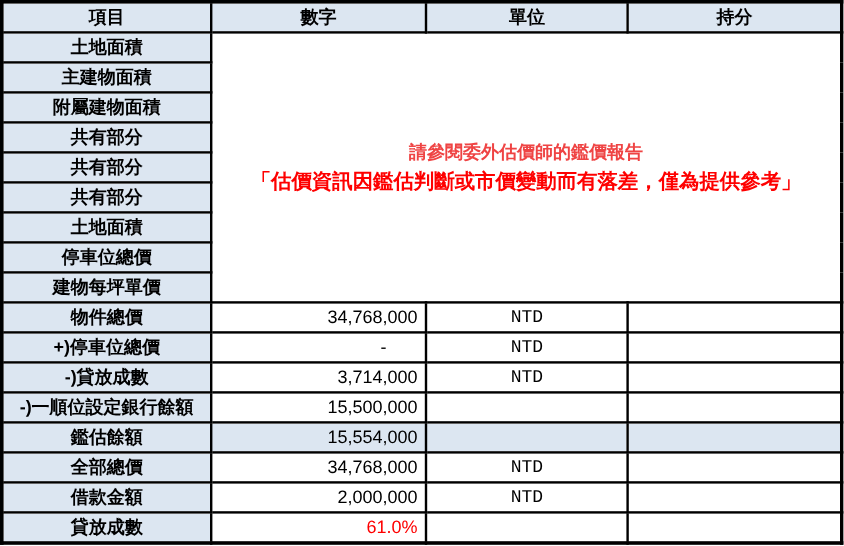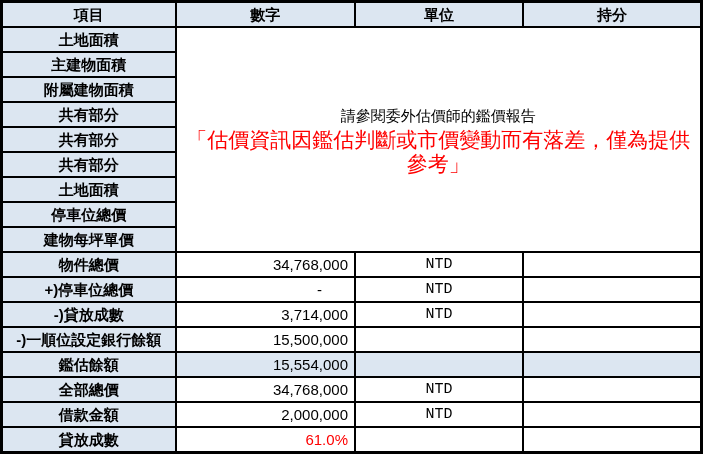--- a/index.html
+++ b/index.html
@@ -54,22 +54,22 @@
   td.share-cell { text-align: center; }
   tr.highlight td { background: var(--cell-blue); }
   td.notice-cell {
     text-align: center;
     vertical-align: middle;
     background: var(--bg);
     white-space: normal;
     line-height: 24px;
     padding: 0;
   }
-  .notice-line1 { font-weight: normal; color: #000000; font-size: 15px; }
-  .notice-line2 { font-weight: normal; color: var(--alert-red); font-size: 21px; }
+  .notice-line1 { font-weight: bold; color: #ef4444; font-size: 15px; }
+  .notice-line2 { font-weight: bold; color: var(--alert-red); font-size: 17px; }
 </style>
 </head>
 <body>
 
 <table class="appraisal">
   <colgroup>
     <col class="c-item">
       <col class="c-num">
       <col class="c-unit">
       <col class="c-share">

